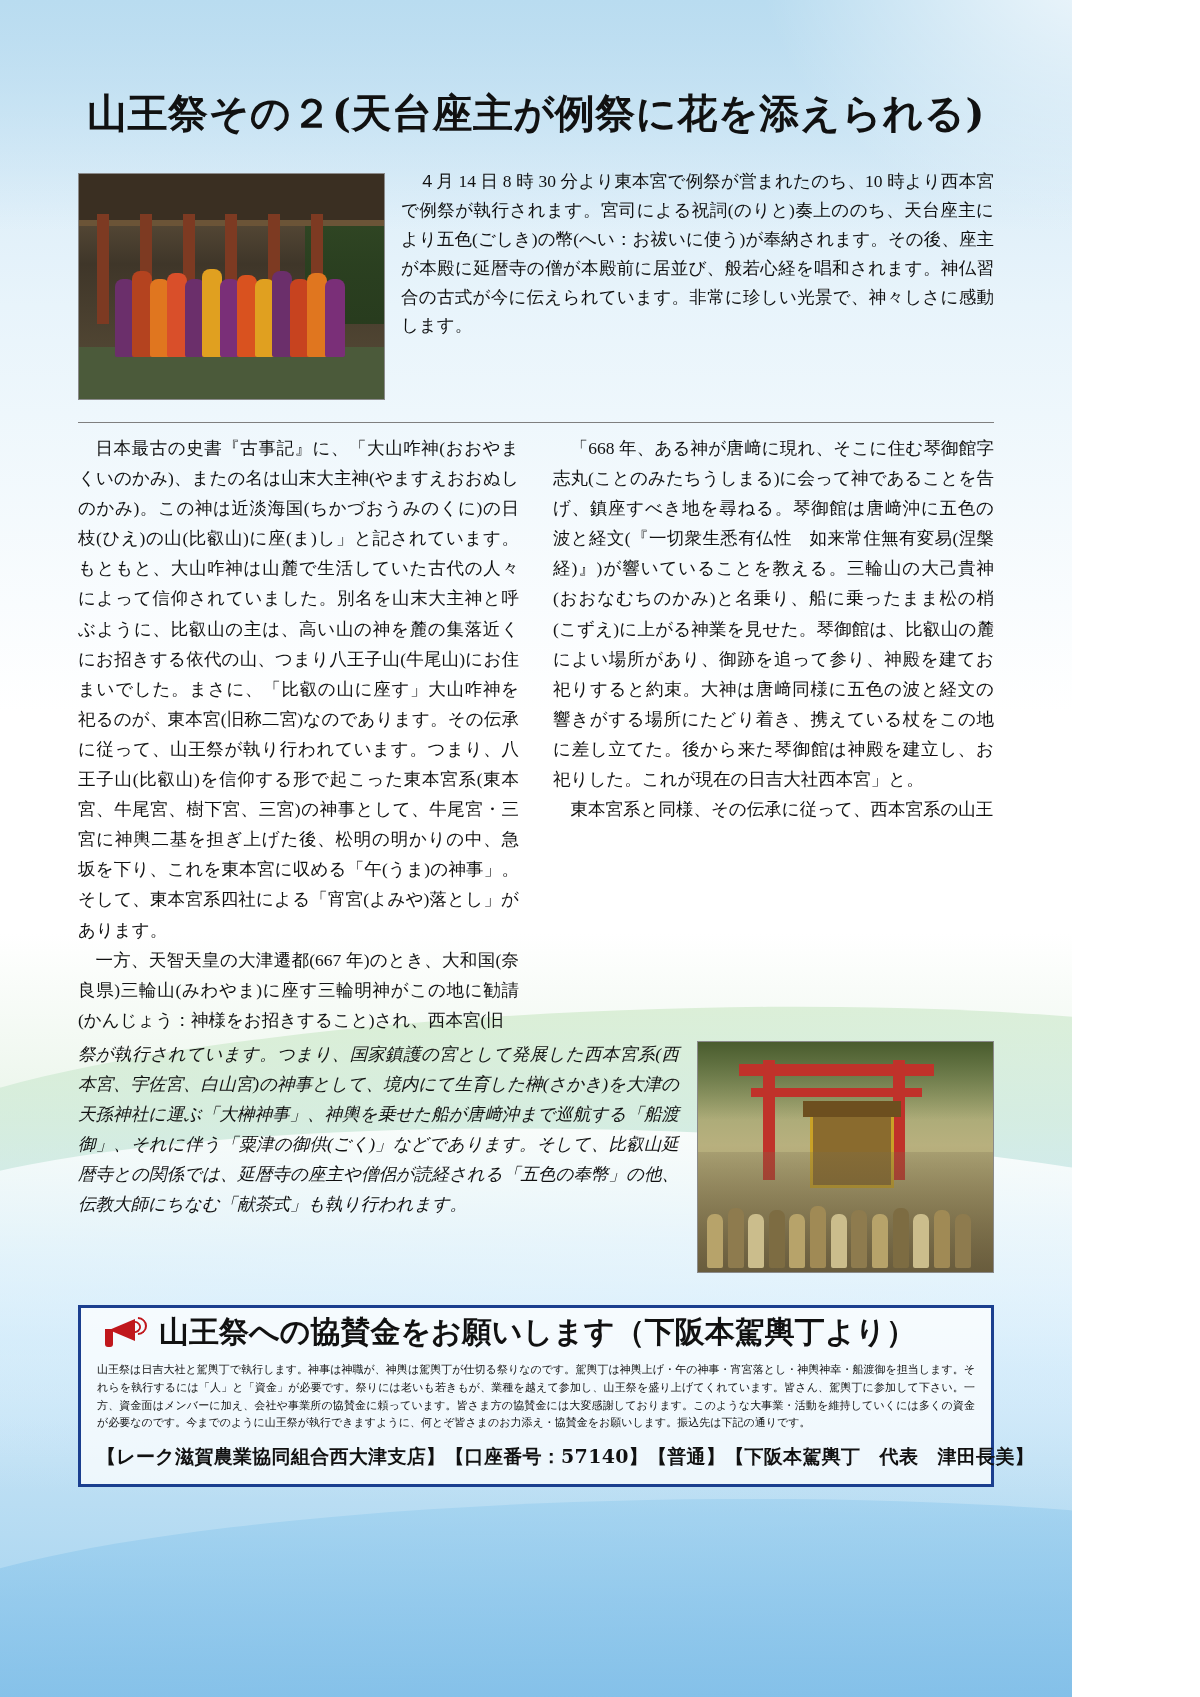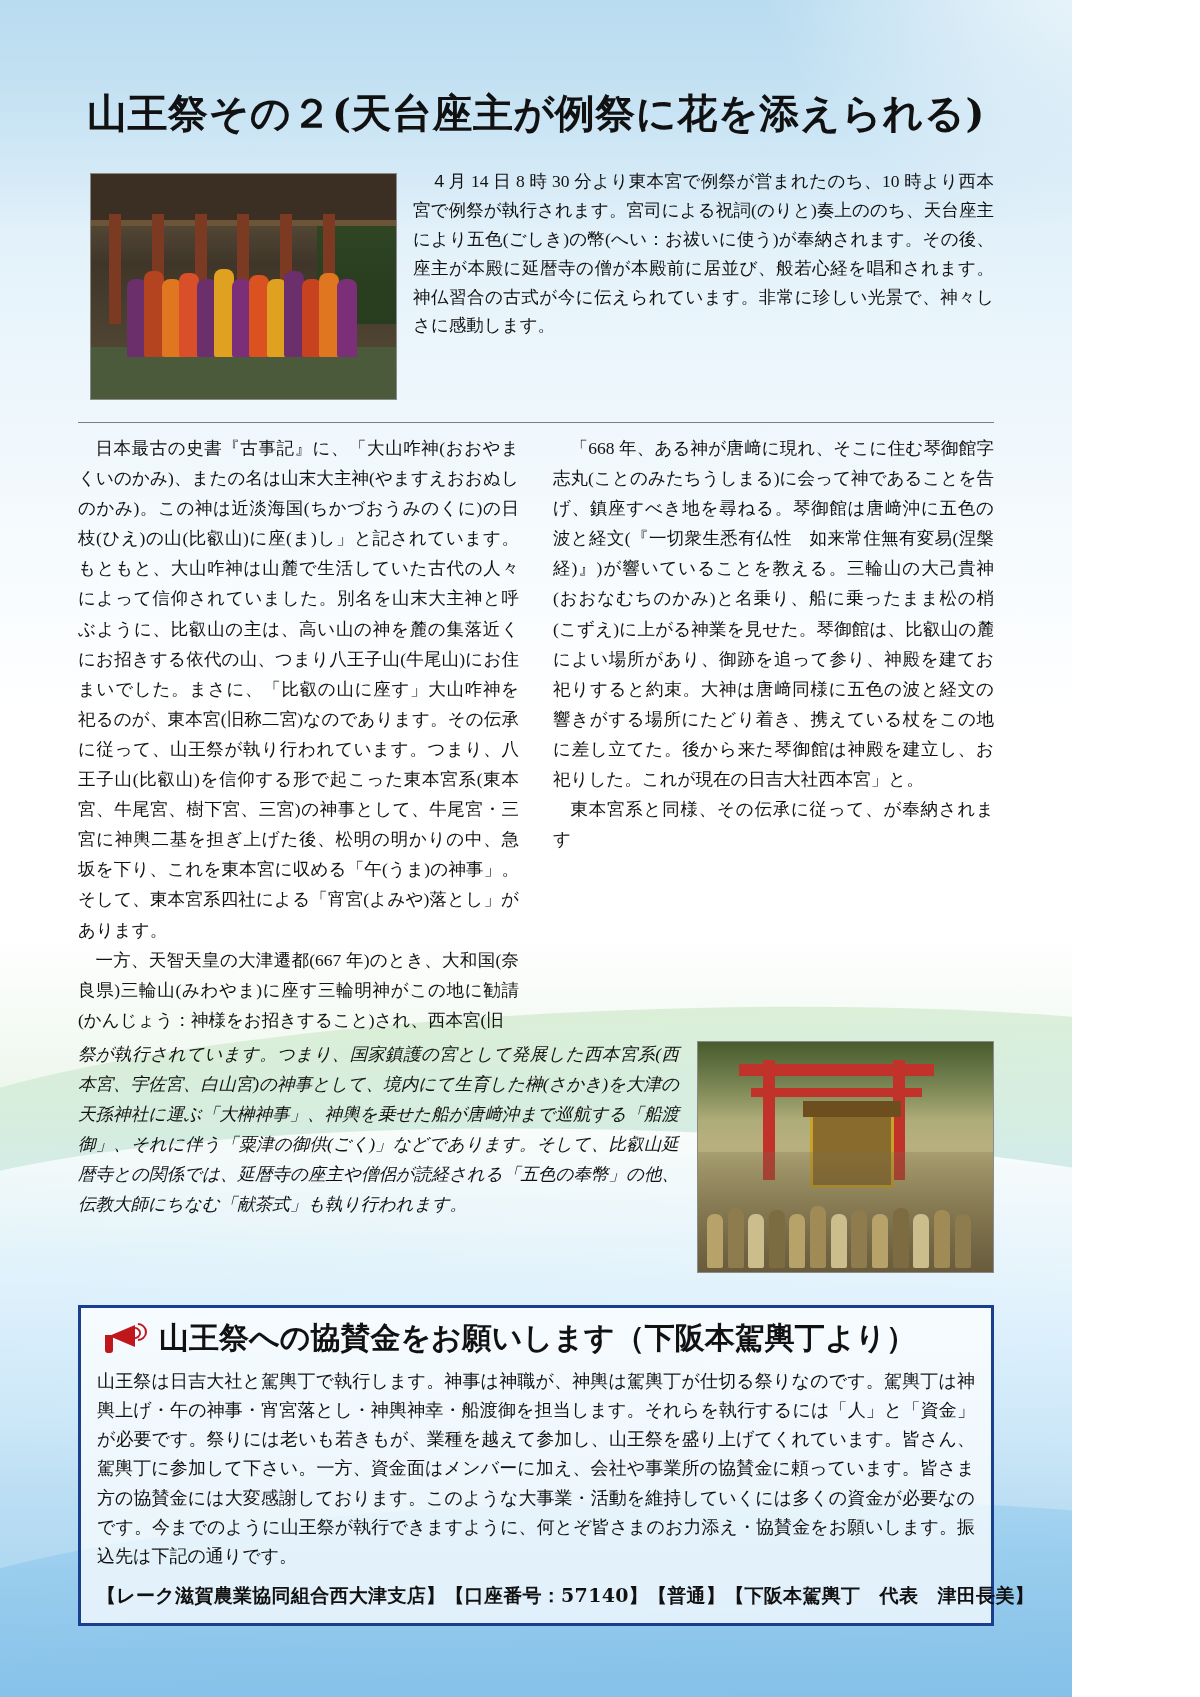--- a/index.html
+++ b/index.html
@@ -86,21 +86,20 @@
     font-weight: bold;
     letter-spacing: 0.5px;
     color: #111111;
     white-space: nowrap;
   }
 
   
   .intro {
     margin-top: 26px;
     display: block;
-    margin-left: 12px;
   }
   .intro-photo {
     float: left;
     width: 305px;
     height: 225px;
     margin: 6px 16px 8px 0;
     border: 1px solid #8a8a8a;
     position: relative;
     overflow: hidden;
     background: #2e4632;
@@ -158,21 +157,21 @@
     text-align: justify;
   }
   .flow-text p { margin: 0; }
 
   
   .donation {
     clear: both;
     margin-top: 26px;
     border: 3px solid #1b3f8f;
     background: rgba(255,255,255,0.72);
-    padding: 10px 16px 14px 16px;
+    padding: 4px 16px 14px 16px;
   }
   .donation-head {
     display: flex;
     align-items: center;
     gap: 14px;
     padding-left: 4px;
   }
   .megaphone {
     width: 44px;
     height: 34px;
@@ -208,21 +207,21 @@
   h2.donation-title {
     margin: 0;
     font-family: "DejaVu Serif", serif;
     font-size: 30px;
     font-weight: bold;
     color: #111;
     white-space: nowrap;
   }
   .donation-body {
     margin-top: 8px;
-    font-size: 18px;
+    font-size: 11px;
     line-height: 1.62;
     color: #111;
     text-align: justify;
   }
   .donation-body p { margin: 0; }
 
   .bank-line {
     margin-top: 12px;
     text-align: center;
     font-family: "DejaVu Serif", serif;
@@ -309,21 +308,21 @@
 
     <hr class="rule">
 
     <div class="two-col">
       <div class="col">
         <p>日本最古の史書『古事記』に、「大山咋神(おおやまくいのかみ)、またの名は山末大主神(やますえおおぬしのかみ)。この神は近淡海国(ちかづおうみのくに)の日枝(ひえ)の山(比叡山)に座(ま)し」と記されています。もともと、大山咋神は山麓で生活していた古代の人々によって信仰されていました。別名を山末大主神と呼ぶように、比叡山の主は、高い山の神を麓の集落近くにお招きする依代の山、つまり八王子山(牛尾山)にお住まいでした。まさに、「比叡の山に座す」大山咋神を祀るのが、東本宮(旧称二宮)なのであります。その伝承に従って、山王祭が執り行われています。つまり、八王子山(比叡山)を信仰する形で起こった東本宮系(東本宮、牛尾宮、樹下宮、三宮)の神事として、牛尾宮・三宮に神輿二基を担ぎ上げた後、松明の明かりの中、急坂を下り、これを東本宮に収める「午(うま)の神事」。そして、東本宮系四社による「宵宮(よみや)落とし」があります。</p>
         <p>一方、天智天皇の大津遷都(667 年)のとき、大和国(奈良県)三輪山(みわやま)に座す三輪明神がこの地に勧請(かんじょう：神様をお招きすること)され、西本宮(旧</p>
       </div>
       <div class="col">
         <p>「668 年、ある神が唐﨑に現れ、そこに住む琴御館字志丸(ことのみたちうしまる)に会って神であることを告げ、鎮座すべき地を尋ねる。琴御館は唐﨑沖に五色の波と経文(『一切衆生悉有仏性　如来常住無有変易(涅槃経)』)が響いていることを教える。三輪山の大己貴神(おおなむちのかみ)と名乗り、船に乗ったまま松の梢(こずえ)に上がる神業を見せた。琴御館は、比叡山の麓によい場所があり、御跡を追って参り、神殿を建てお祀りすると約束。大神は唐﨑同様に五色の波と経文の響きがする場所にたどり着き、携えている杖をこの地に差し立てた。後から来た琴御館は神殿を建立し、お祀りした。これが現在の日吉大社西本宮」と。</p>
-        <p>東本宮系と同様、その伝承に従って、が奉納されます</p>
+        <p>東本宮系と同様、その伝承に従って、西本宮系の山王</p>
       </div>
     </div>
 
     <div class="flow">
       <div class="flow-photo">
         <div class="p2-bg"></div>
         <div class="p2-trees"></div>
         <div class="p2-torii-v" style="left:22%;top:18px;width:12px;height:120px"></div>
         <div class="p2-torii-v" style="left:66%;top:18px;width:12px;height:120px"></div>
         <div class="p2-torii-v" style="left:14%;top:22px;width:66%;height:12px"></div>

